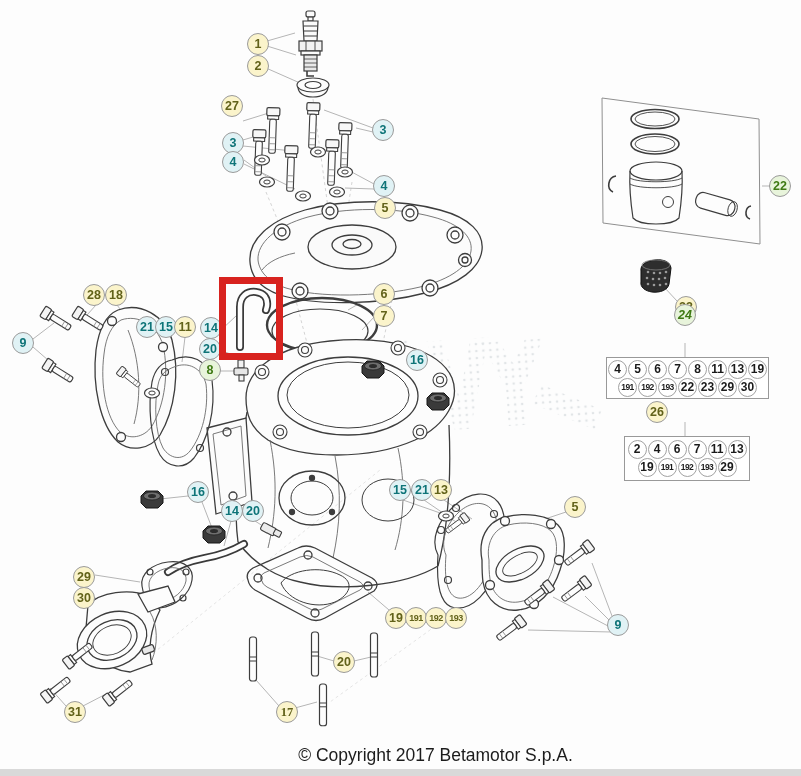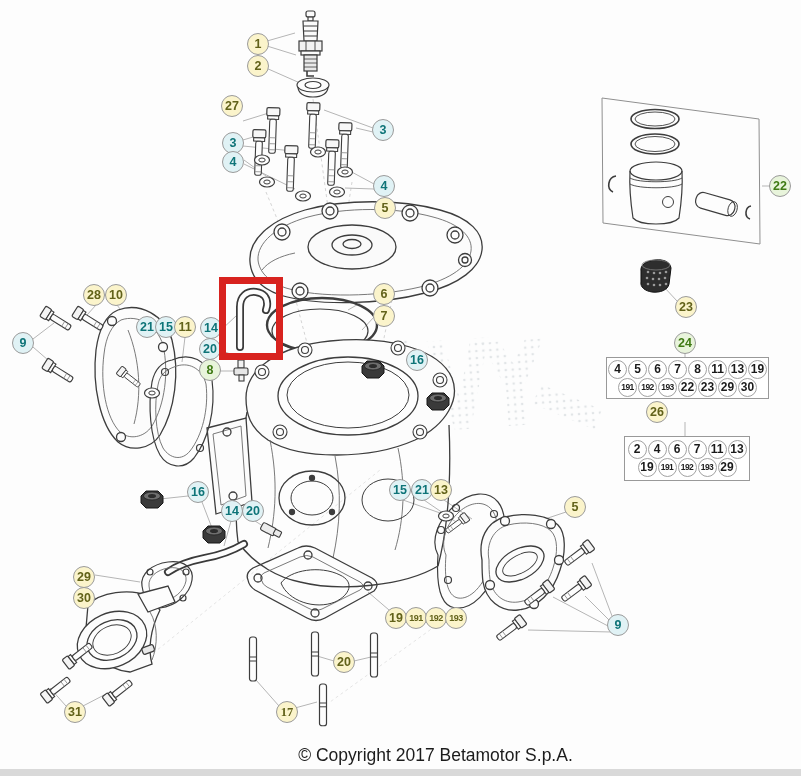--- a/index.html
+++ b/index.html
@@ -427,21 +427,21 @@
       <div class="callout yellow" style="left: 221px; top: 95px;">27</div>
       <div class="callout blue" style="left: 222px; top: 132px;">3</div>
       <div class="callout blue" style="left: 222px; top: 151px;">4</div>
       <div class="callout blue" style="left: 372px; top: 119px;">3</div>
       <div class="callout blue" style="left: 373px; top: 175px;">4</div>
       <div class="callout yellow" style="left: 374px; top: 197px;">5</div>
       <div class="callout yellow" style="left: 373px; top: 283px;">6</div>
       <div class="callout yellow" style="left: 373px; top: 305px;">7</div>
       <div class="callout blue" style="left: 406px; top: 349px;">16</div>
       <div class="callout yellow" style="left: 83px; top: 284px;">28</div>
-      <div class="callout yellow" style="left: 105px; top: 284px;">10</div>
+      <div class="callout yellow" style="left: 105px; top: 284px;">18</div>
       <div class="callout blue" style="left: 12px; top: 332px;">9</div>
       <div class="callout blue" style="left: 136px; top: 316px;">21</div>
       <div class="callout blue" style="left: 155px; top: 316px;">15</div>
       <div class="callout yellow" style="left: 174px; top: 316px;">11</div>
       <div class="callout blue" style="left: 200px; top: 317px;">14</div>
       <div class="callout blue" style="left: 199px; top: 338px;">20</div>
       <div class="callout green" style="left: 199px; top: 359px;">8</div>
       <div class="callout blue" style="left: 187px; top: 481px;">16</div>
       <div class="callout blue" style="left: 221px; top: 500px;">14</div>
       <div class="callout blue" style="left: 242px; top: 500px;">20</div>
@@ -454,21 +454,21 @@
       <div class="callout yellow" style="left: 73px; top: 587px;">30</div>
       <div class="callout yellow" style="left: 64px; top: 701px;">31</div>
       <div class="callout yellow" style="left: 276px; top: 701px; font-family: Liberation Serif, serif;">17</div>
       <div class="callout yellow" style="left: 333px; top: 651px;">20</div>
       <div class="callout yellow" style="left: 385px; top: 607px;">19</div>
       <div class="callout yellow small" style="left: 405px; top: 607px;">191</div>
       <div class="callout yellow small" style="left: 425px; top: 607px;">192</div>
       <div class="callout yellow small" style="left: 445px; top: 607px;">193</div>
       <div class="callout green" style="left: 769px; top: 175px;">22</div>
       <div class="callout yellow" style="left: 675px; top: 296px;">23</div>
-      <div class="callout green" style="left: 674px; top: 332px;">24</div>
+      <div class="callout green" style="left: 674px; top: 304px; font-style: italic;">24</div>
       <div class="callout yellow" style="left: 646px; top: 401px;">26</div>
     </div>
 
   <div class="kit-box" style="left: 606px; top: 357px; width: 163px; height: 42px;">
       <div class="kit-row">
         <div class="kit-circle">4</div>
         <div class="kit-circle">5</div>
         <div class="kit-circle">6</div>
         <div class="kit-circle">7</div>
         <div class="kit-circle">8</div>

